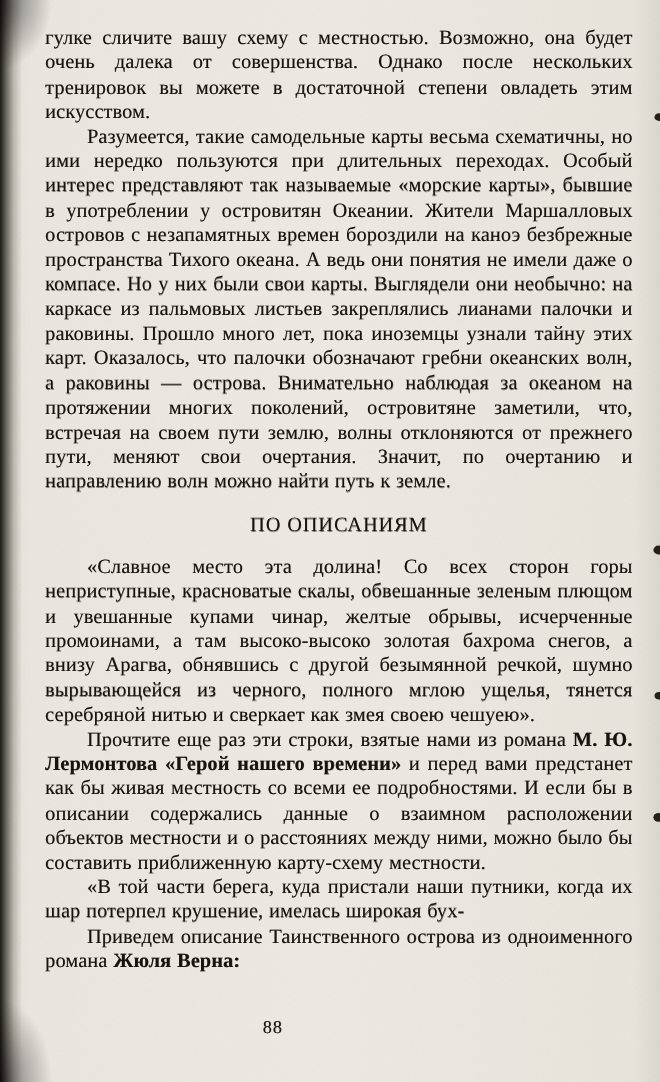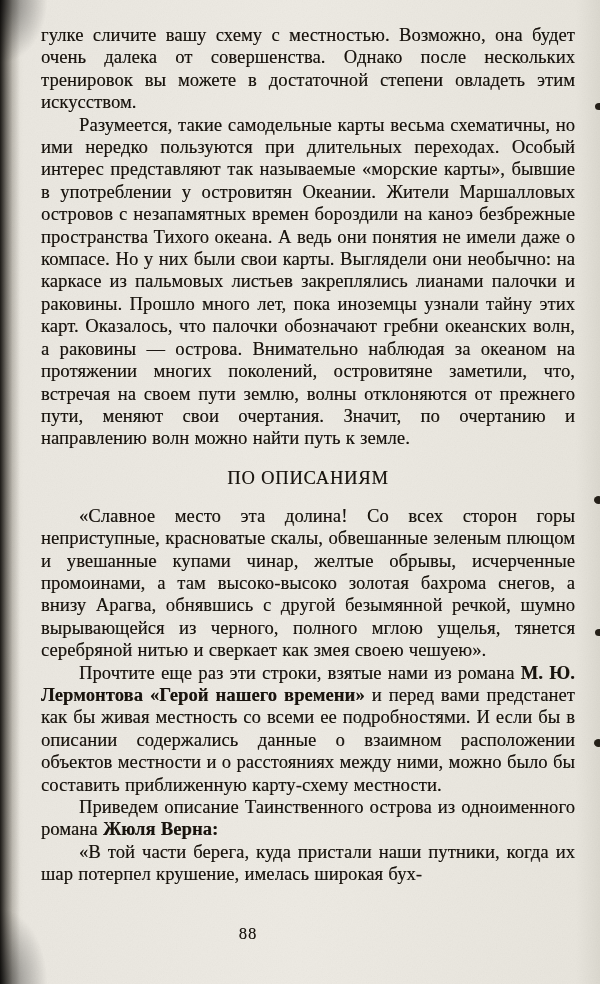--- a/index.html
+++ b/index.html
@@ -84,23 +84,23 @@
   <div class="content">
     <p class="para noindent">гулке сличите вашу схему с местностью. Возможно, она будет очень далека от совершенства. Однако после нескольких тренировок вы можете в достаточной степени овладеть этим искусством.</p>
     <p class="para">Разумеется, такие самодельные карты весьма схематичны, но ими нередко пользуются при длительных переходах. Особый интерес представляют так называемые «морские карты», бывшие в употреблении у островитян Океании. Жители Маршалловых островов с незапамятных времен бороздили на каноэ безбрежные пространства Тихого океана. А ведь они понятия не имели даже о компасе. Но у них были свои карты. Выглядели они необычно: на каркасе из пальмовых листьев закреплялись лианами палочки и раковины. Прошло много лет, пока иноземцы узнали тайну этих карт. Оказалось, что палочки обозначают гребни океанских волн, а раковины — острова. Внимательно наблюдая за океаном на протяжении многих поколений, островитяне заметили, что, встречая на своем пути землю, волны отклоняются от прежнего пути, меняют свои очертания. Значит, по очертанию и направлению волн можно найти путь к земле.</p>
 
     <h2 class="heading">ПО ОПИСАНИЯМ</h2>
 
     <p class="para">«Славное место эта долина! Со всех сторон горы неприступные, красноватые скалы, обвешанные зеленым плющом и увешанные купами чинар, желтые обрывы, исчерченные промоинами, а там высоко-высоко золотая бахрома снегов, а внизу Арагва, обнявшись с другой безымянной речкой, шумно вырывающейся из черного, полного мглою ущелья, тянется серебряной нитью и сверкает как змея своею чешуею».</p>
 
     <p class="para"><span>Прочтите еще раз эти строки, взятые нами из романа </span><span class="b">М. Ю. Лермонтова «Герой нашего времени»</span><span> и перед вами предстанет как бы живая местность со всеми ее подробностями. И если бы в описании содержались данные о взаимном расположении объектов местности и о расстояниях между ними, можно было бы составить приближенную карту-схему местности.</span></p>
 
+    <p class="para">«В той части берега, куда пристали наши путники, когда их шар потерпел крушение, имелась широкая бух-</p>
+
     <p class="para"><span>Приведем описание Таинственного острова из одноименного романа </span><span class="b">Жюля Верна:</span></p>
-
-    <p class="para">«В той части берега, куда пристали наши путники, когда их шар потерпел крушение, имелась широкая бух-</p>
   </div>
 
   <div class="pagenum">88</div>
 
   <div class="binding"></div>
   <div class="corner tl"></div>
   <div class="corner bl"></div>
 
   <div class="speck s1"></div>
   <div class="speck s2"></div>

